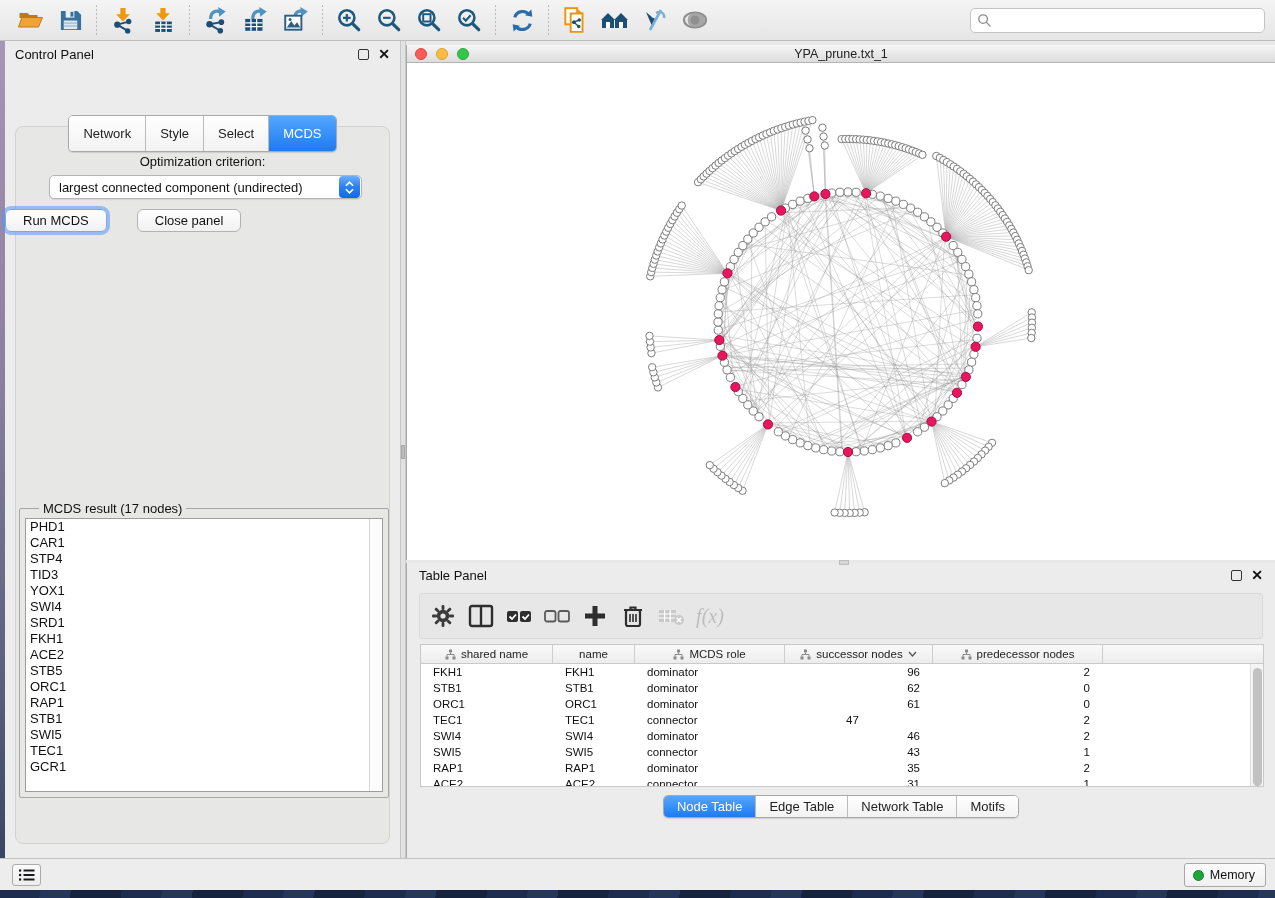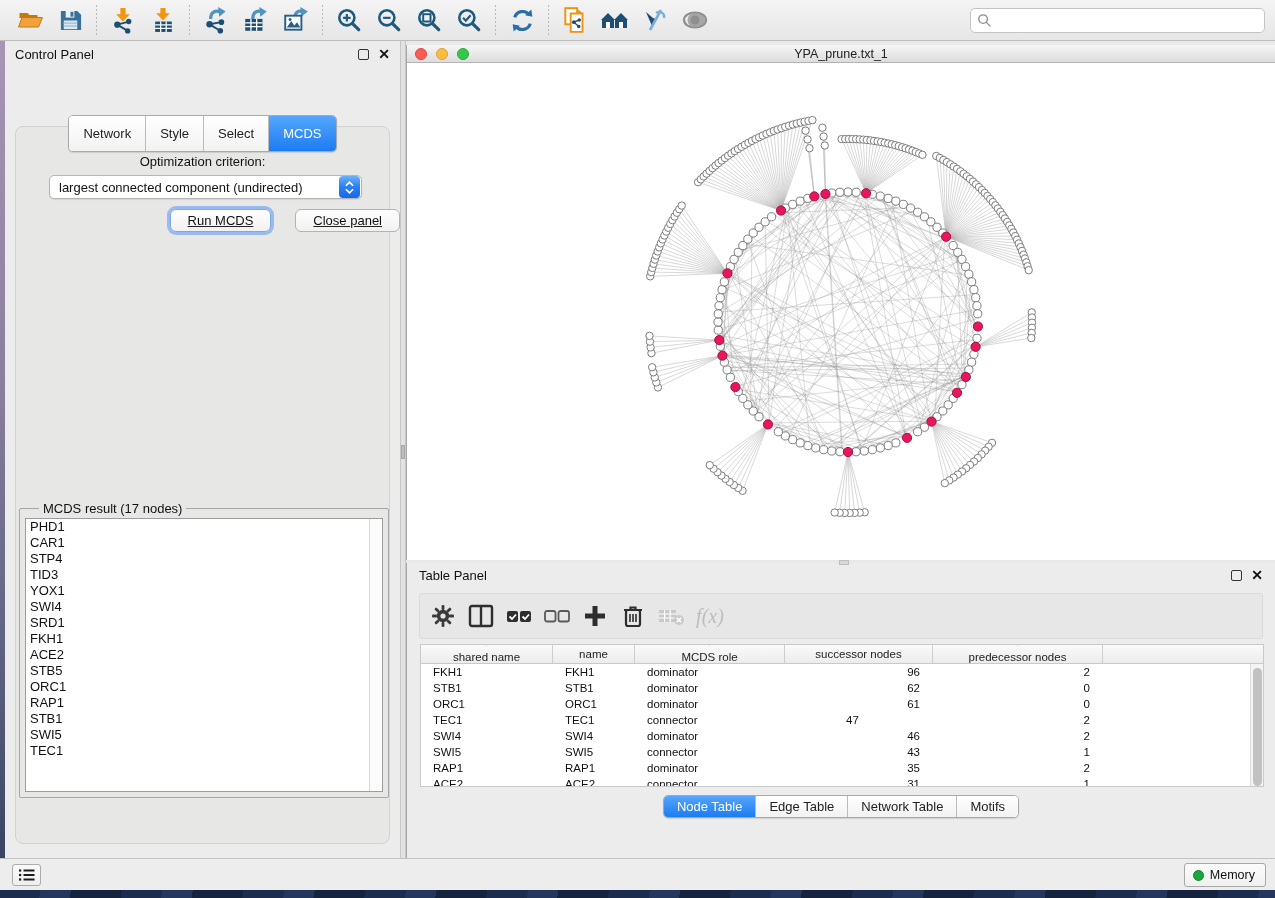--- a/index.html
+++ b/index.html
@@ -51,21 +51,21 @@
   .tabgrp .tab.active { background:linear-gradient(#55a6fd,#1d7bf2); color:#fff; }
   .opt-label { position:absolute; top:113px; left:0; right:0; text-align:center; font-size:13px; color:#111; }
   .dropdown { position:absolute; top:134px; left:44px; width:313px; height:24px; background:#fff;
     border:1px solid #b5b5b5; border-radius:5px; display:flex; align-items:center; cursor:pointer;
     box-shadow:0 1px 1px rgba(0,0,0,.08); }
   .dropdown .dd-text { flex:1; padding:0 9px; font-size:13px; color:#111; white-space:nowrap; }
   .dd-stepper { width:21px; height:22px; margin-right:1px; border-radius:4px;
     background:linear-gradient(#6cb0f9,#2a7ff4 50%,#1767e8); display:flex; flex-direction:column;
     align-items:center; justify-content:center; gap:1px; }
   .dd-stepper svg { display:block; }
-  .cp-btnrow { position:absolute; top:168px; left:0; right:0; display:flex; justify-content:flex-end; gap:24px;text-decoration:underline; }
+  .cp-btnrow { position:absolute; top:168px; left:0; right:0; display:flex; justify-content:flex-start; gap:30px; }
   .mac-btn { height:23px; padding:0 17px; background:linear-gradient(#fff,#f1f1f1);
     border:1px solid #b3b3b3; border-radius:6px; font-size:13px; color:#111; cursor:pointer;
     font-family:"Liberation Sans",sans-serif; }
   .mac-btn.focusring { box-shadow:0 0 0 3px rgba(87,150,250,.55); border-color:#7aa8e8; }
   .mcds-fieldset { position:absolute; left:14px; right:11px; top:467px; bottom:60px;
     border:1px solid #a6a6a6; border-radius:2px; }
   .mcds-legend { position:absolute; top:-8px; left:19px; background:#e7e7e5; padding:0 4px;
     font-size:13px; color:#111; }
   .mcds-list { position:absolute; left:5px; right:5px; top:9px; bottom:5px; background:#fff;
     border:1px solid #9d9d9d; overflow:hidden; }
@@ -103,21 +103,21 @@
     background:#e7e7e7; border:1px solid #dadada; border-radius:3px;
     display:flex; align-items:center; padding-left:8px; gap:8px; }
   .tpi { width:30px; height:30px; display:flex; align-items:center; justify-content:center; cursor:pointer; }
   .fx-label { font-family:"Liberation Serif", serif; font-style:italic; font-size:20px; color:#bdbdbd;
     padding-left:2px; }
   .node-table { position:absolute; left:13px; right:11px; top:81px; bottom:71px; background:#fff;
     border:1px solid #c9c9c9; overflow:hidden; }
   .nt-headrow { display:flex; height:19px; background:linear-gradient(#fafafa,#ececec);
     border-bottom:1px solid #c9c9c9; }
   .nt-hcell { display:flex; align-items:center; justify-content:center; gap:5px;
-    border-right:1px solid #cdcdcd; font-size:11.5px; color:#222; cursor:pointer;flex-direction:column; }
+    border-right:1px solid #cdcdcd; font-size:11.5px; color:#222; cursor:pointer; }
   .nt-row { display:flex; height:16px; align-items:center; }
   .nt-cell { font-size:11.5px; color:#111; white-space:nowrap; overflow:hidden; }
   .nt-scroll { position:absolute; right:0; top:19px; bottom:0; width:13px; background:#f4f4f4;
     border-left:1px solid #ddd; }
   .nt-thumb { position:absolute; left:1.5px; width:9px; top:4px; height:118px; background:#c1c1c1;
     border-radius:5px; cursor:pointer; }
   .tp-tabs { position:absolute; left:0; right:0; bottom:40px; display:flex; justify-content:center; }
   .tp-tabs .tabgrp .tab { padding:3px 13px; }
 
   
@@ -342,20 +342,21 @@
         <div class="mcds-item">SWI4</div>
         <div class="mcds-item">SRD1</div>
         <div class="mcds-item">FKH1</div>
         <div class="mcds-item">ACE2</div>
         <div class="mcds-item">STB5</div>
         <div class="mcds-item">ORC1</div>
         <div class="mcds-item">RAP1</div>
         <div class="mcds-item">STB1</div>
         <div class="mcds-item">SWI5</div>
         <div class="mcds-item">TEC1</div>
+        <div class="mcds-item">GCR1</div>
       </div>
   </div>
 </div>
 
 <div class="vsplit">
     <div class="grip"></div>
   </div>
 
 <div class="net-window">
   <div class="net-titlebar">

